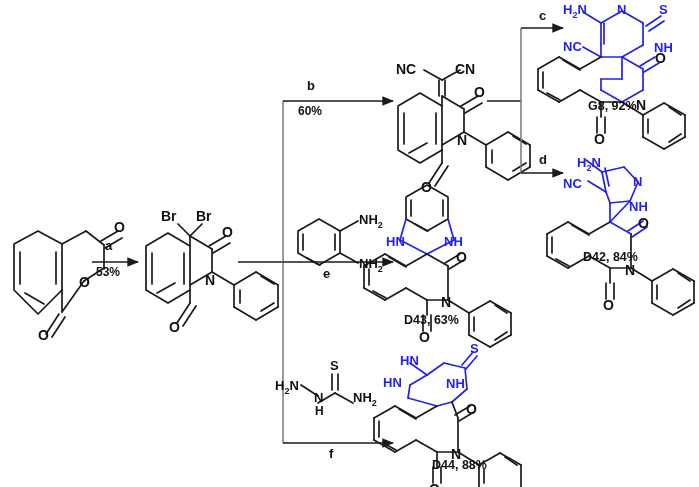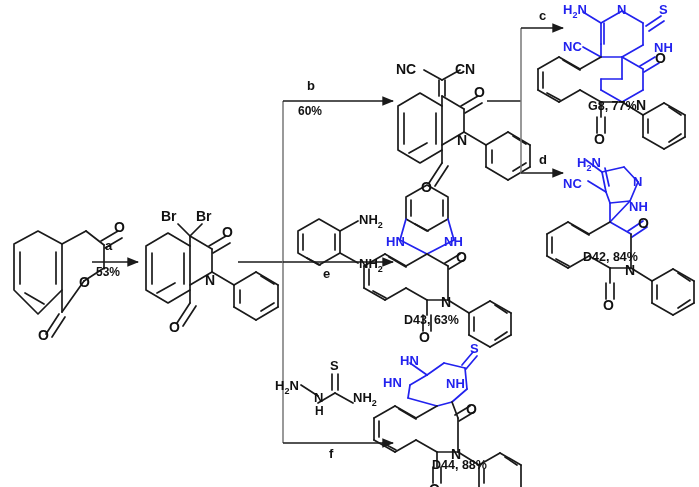--- a/index.html
+++ b/index.html
@@ -326,21 +326,21 @@
 <div class="lbl yield" style="left:96px;top:265px;">53%</div>
 
 <div class="lbl cond" style="left:307px;top:78px;">b</div>
 <div class="lbl yield" style="left:298px;top:104px;">60%</div>
 
 <div class="lbl cond" style="left:539px;top:8px;">c</div>
 <div class="lbl cond" style="left:539px;top:152px;">d</div>
 <div class="lbl cond" style="left:323px;top:266px;">e</div>
 <div class="lbl cond" style="left:329px;top:446px;">f</div>
 
-<div class="lbl prod" style="left:588px;top:99px;">G8, 77%</div>
+<div class="lbl prod" style="left:588px;top:99px;">G8, 92%</div>
 <div class="lbl prod" style="left:583px;top:250px;text-align:right;">D42, 84%</div>
 <div class="lbl prod" style="left:404px;top:313px;">D43, 63%</div>
 <div class="lbl prod" style="left:404px;top:458px;padding-left:28px;">D44, 88%</div>
 
 <div class="lbl" style="left:114px;top:219px;font-size:14px;">O</div>
 <div class="lbl" style="left:38px;top:327px;font-size:14px;">O</div>
 <div class="lbl" style="left:79px;top:274px;font-size:14px;">O</div>
 
 <div class="lbl" style="left:161px;top:208px;font-size:14px;">Br</div>
 <div class="lbl" style="left:196px;top:208px;font-size:14px;">Br</div>

